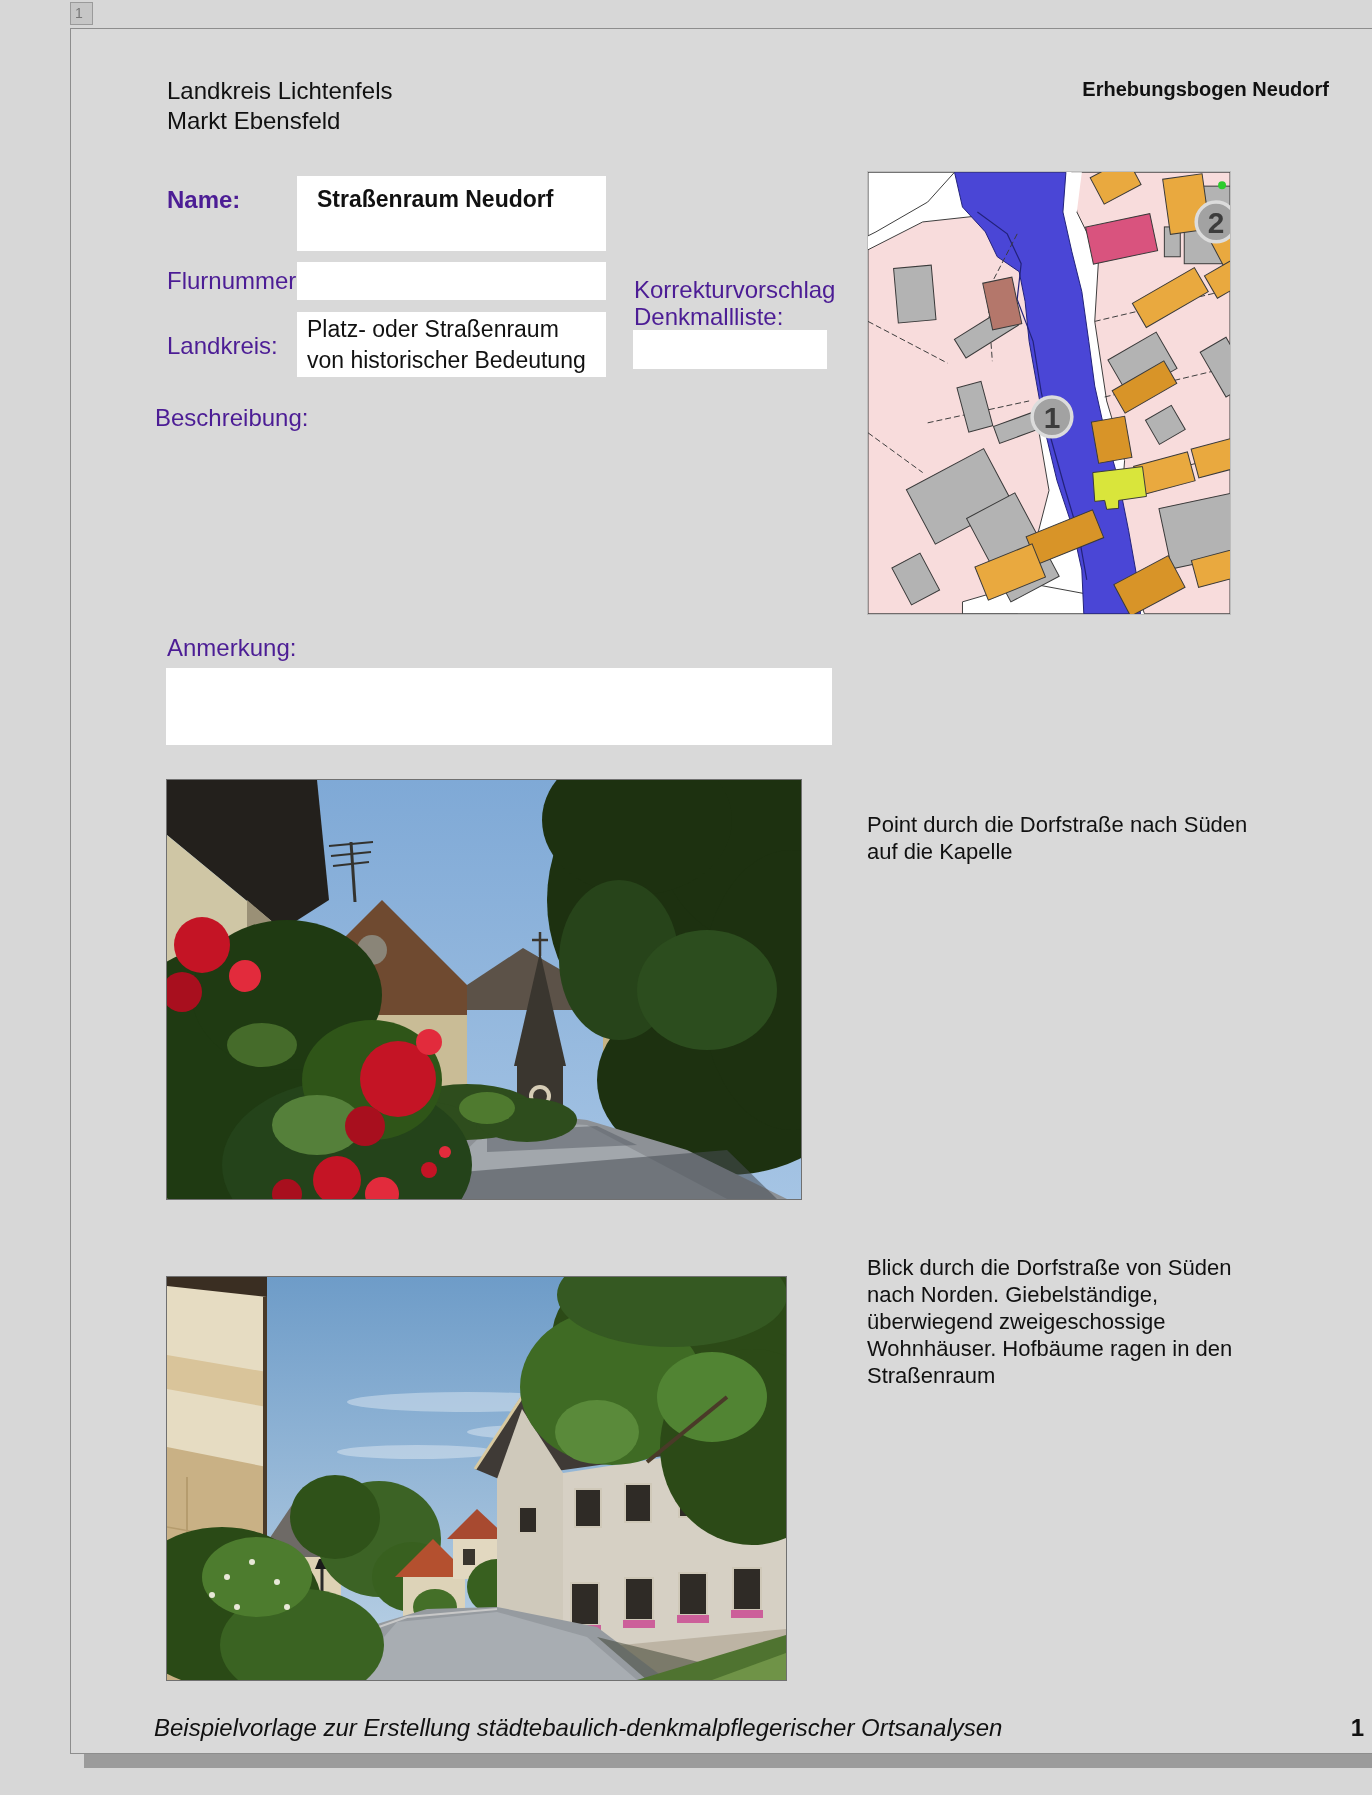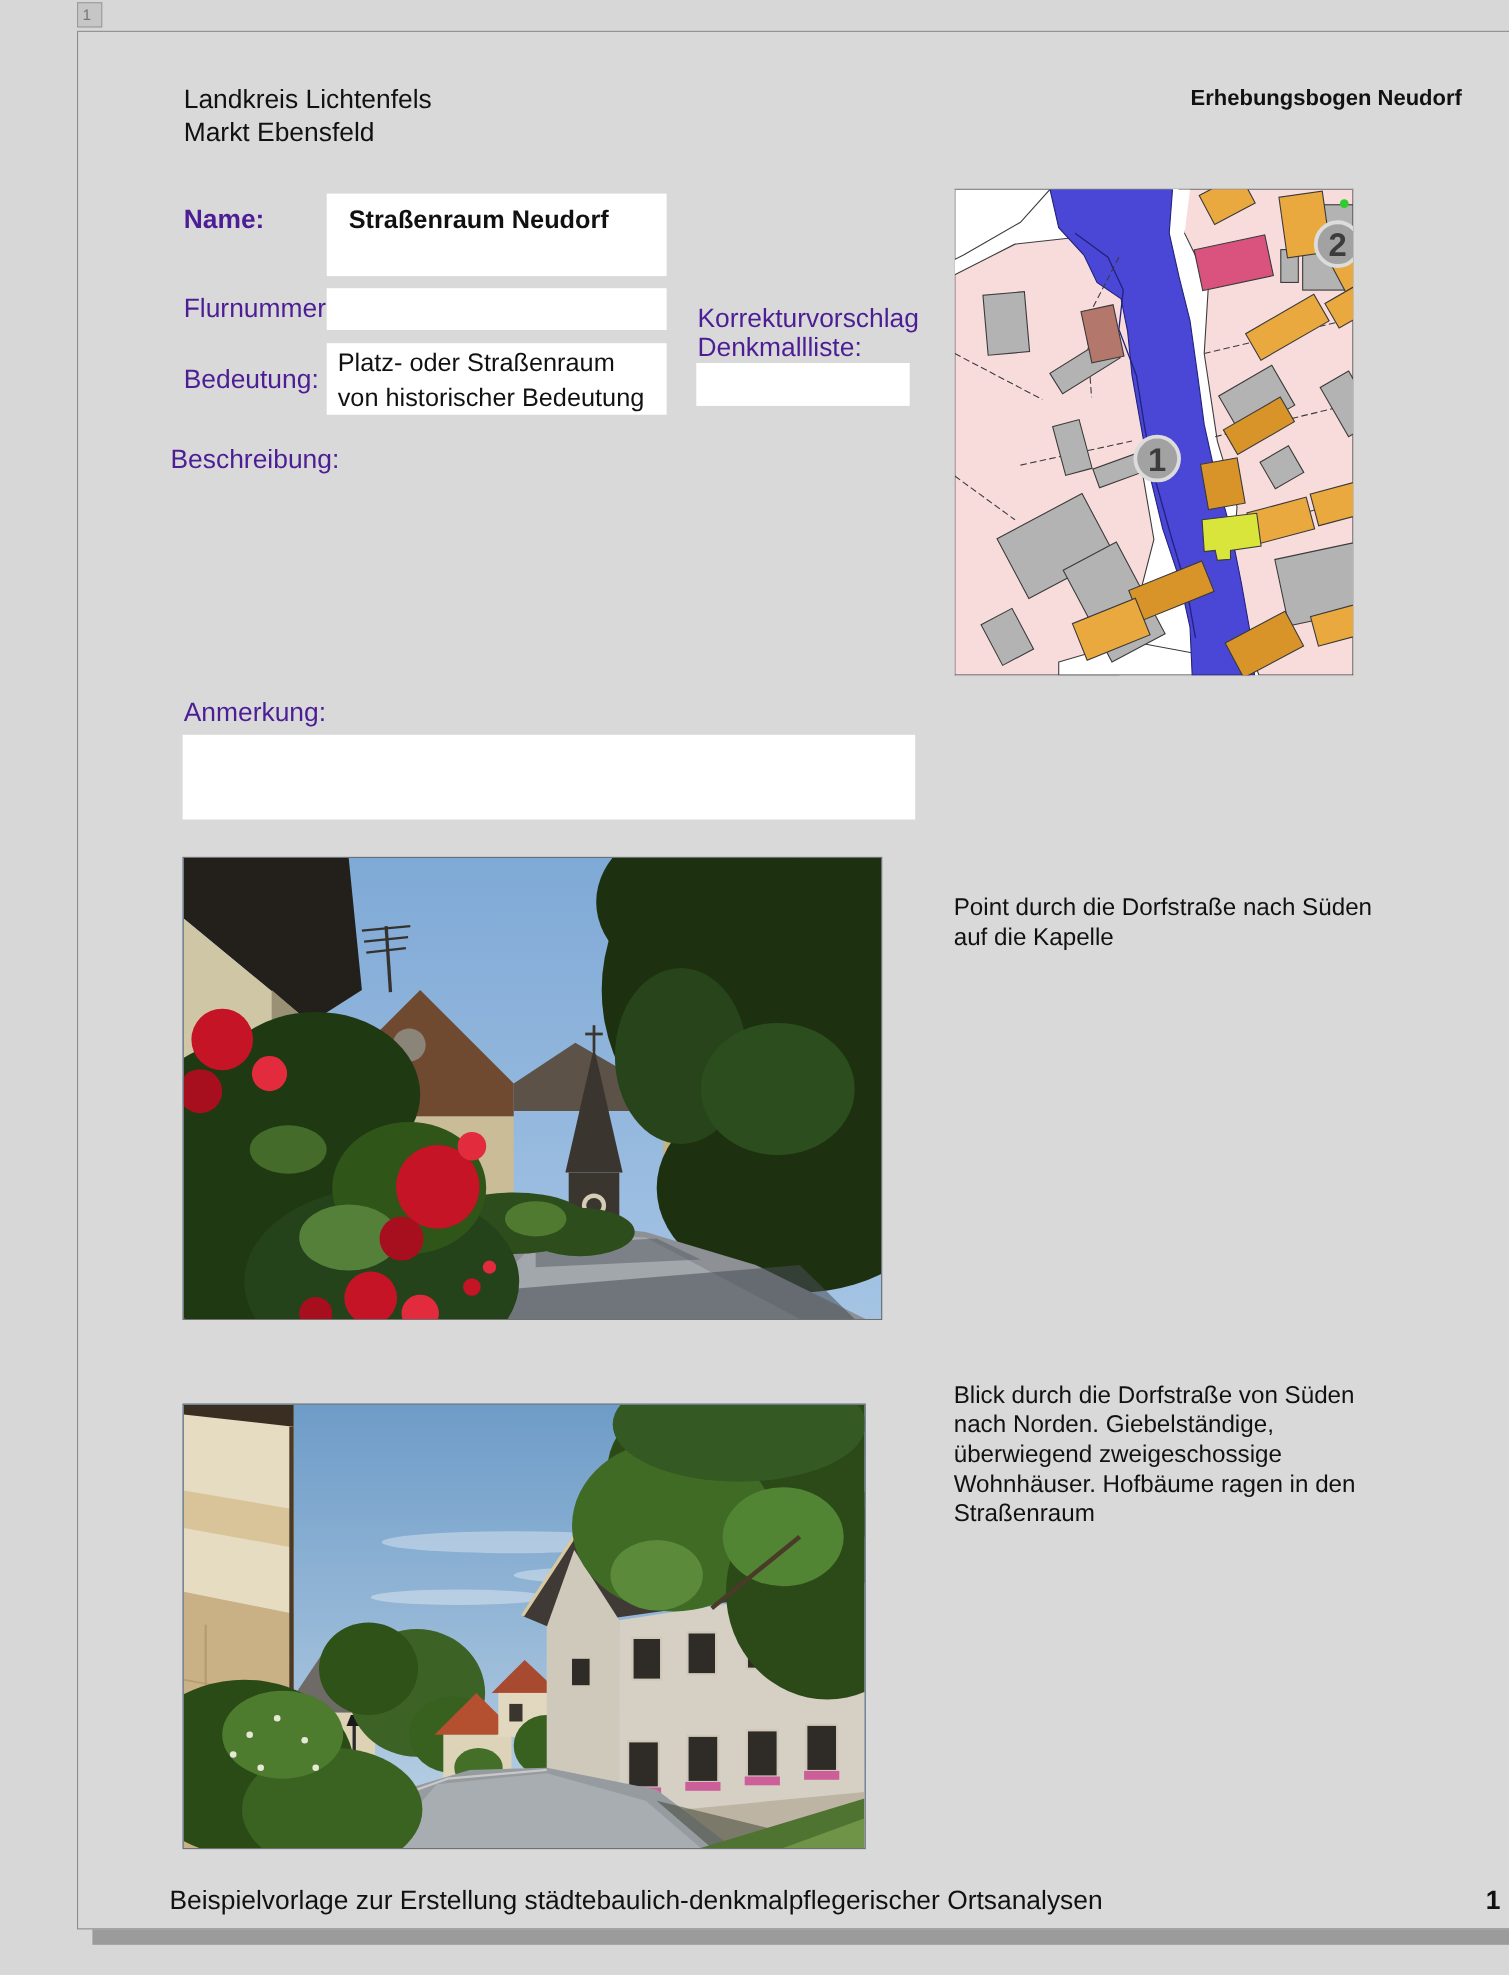--- a/index.html
+++ b/index.html
@@ -20,21 +20,21 @@
     box-shadow:14px 14px 0 0 #9b9b9b;
   }
   .abs{position:absolute;}
   .hdr-left{left:96px;top:47px;font-size:24px;line-height:30px;}
   .hdr-title{right:64px;top:49px;font-size:20px;font-weight:bold;}
   .lbl{font-size:24px;color:#4c1d95;}
   .whitebox{background:#ffffff;box-sizing:border-box;}
   .val{font-size:23px;}
   .bold{font-weight:bold;}
   .cap{font-size:22px;line-height:27px;width:392px;}
-  .footer-text{left:83px;top:1685px;font-size:24px;}
+  .footer-text{left:83px;top:1685px;font-size:24px;font-style:italic;}
   .footer-num{right:29px;top:1685px;font-size:24px;font-weight:bold;}
   .photo{border:1px solid #707070;box-sizing:content-box;overflow:hidden;background:#88add4;}
   .mapbox{background:#ffffff;overflow:hidden;border:1px solid #bdbdbd;box-sizing:border-box;}
   svg{display:block;}
   .map-outline{stroke:#3c3c3c;stroke-width:1;}
   .map-dash{stroke:#3c3c3c;stroke-width:1;fill:none;stroke-dasharray:6 3;}
   .bldg{stroke:#3a3a3a;stroke-width:1;}
   .marker-circle{fill:#a2a2a2;stroke:#dcdcdc;stroke-width:3.5;}
   .marker-num{font-family:"Liberation Sans",sans-serif;font-weight:bold;font-size:30px;fill:#3c3c3c;text-anchor:middle;}
 </style>
@@ -54,21 +54,21 @@
   <div class="abs lbl bold" style="left:96px;top:157px;">Name:</div>
   <div class="abs whitebox" style="left:226px;top:147px;width:309px;height:75px;padding:10px 20px;">
     <span class="val bold">Straßenraum Neudorf</span>
   </div>
 
   <div class="abs lbl" style="left:96px;top:238px;">Flurnummer:</div>
   <div class="abs whitebox" style="left:226px;top:233px;width:309px;height:38px;padding:5px 10px;">
     <span class="val"></span>
   </div>
 
-  <div class="abs lbl" style="left:96px;top:303px;">Bedeutung:</div>
+  <div class="abs lbl" style="left:96px;top:303px;">Landkreis:</div>
   <div class="abs whitebox" style="left:226px;top:283px;width:309px;height:65px;padding:3px 10px;line-height:28px;">
     <span class="val">Platz- oder Straßenraum von historischer Bedeutung</span>
   </div>
 
   <div class="abs lbl" style="left:563px;top:247px;line-height:27px;">
     <div>Korrekturvorschlag</div>
     <div>Denkmallliste:</div>
   </div>
   <div class="abs whitebox" style="left:562px;top:301px;width:194px;height:39px;padding:5px 10px;">
     <span class="val"></span>

